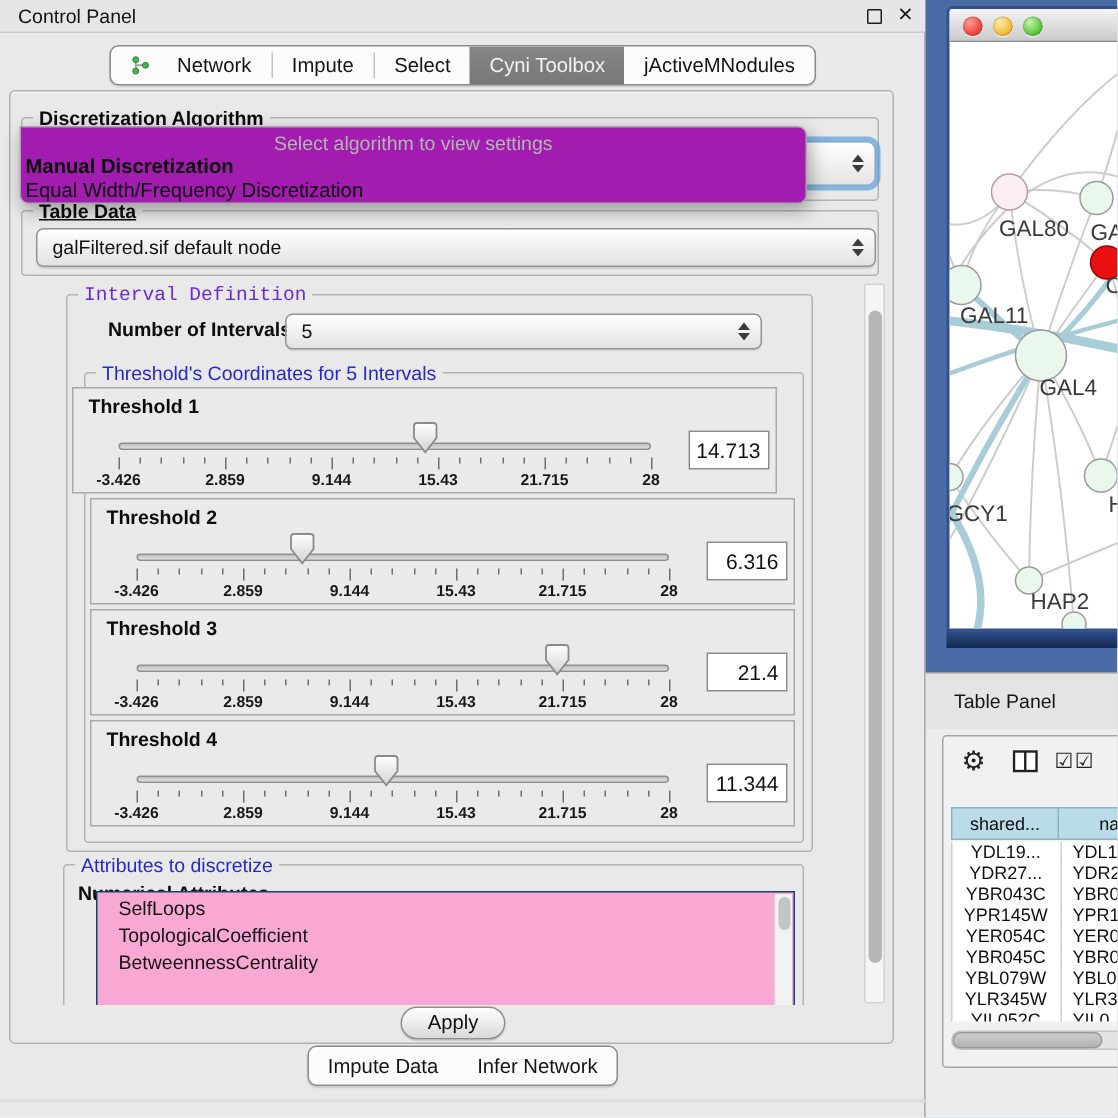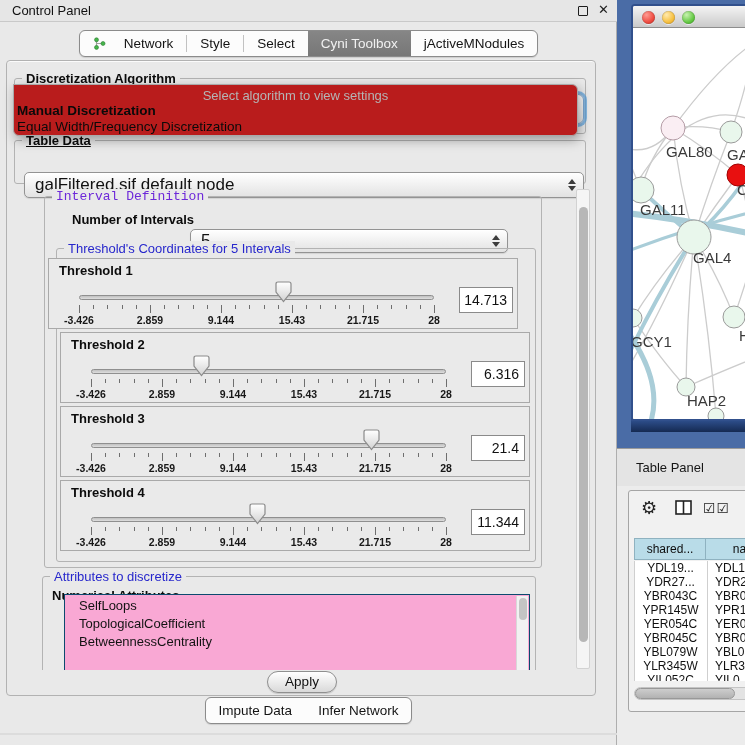--- a/index.html
+++ b/index.html
@@ -28,32 +28,32 @@
   
   .outer-panel { left:6px; top:60px; width:590px; height:636px; border:1px solid #b2b2b2; border-radius:4px;
                  box-shadow:inset 0 1px 0 #fbfbfb; }
   .group { border:1px solid #b3b3b3; border-radius:3px; }
   .gtitle { position:absolute; background:#e9e9e9; padding:0 4px; font-size:13px; white-space:nowrap; }
   .gtitle.bold { font-weight:bold; color:#0c0c0c;text-decoration:underline; }
   .gtitle.green { color:#6d28d9;font-family:Liberation Mono, monospace; }
   .gtitle.blue  { color:#2727cc; }
 
   .combo { border:1px solid #939393; border-radius:5px; background:linear-gradient(#ffffff,#e2e2e2);
-           box-shadow:inset 0 1px 0 #fff,0 1px 1px rgba(0,0,0,.1); font-size:17px; color:#111;margin-top:20px; }
+           box-shadow:inset 0 1px 0 #fff,0 1px 1px rgba(0,0,0,.1); font-size:13px; color:#111; }
   .combo .val { position:absolute; left:10px; top:50%; transform:translateY(-50%); white-space:nowrap; }
   .stepper { position:absolute; right:7px; top:50%; transform:translateY(-50%); width:8px; height:12px; }
   .stepper .up, .stepper .dn { position:absolute; left:0; width:0; height:0; border-left:4px solid transparent; border-right:4px solid transparent; }
   .stepper .up { top:0; border-bottom:5px solid #3c3c3c; }
   .stepper .dn { bottom:0; border-top:5px solid #3c3c3c; }
 
   .algo-combo { left:24px; top:94px; width:560px; height:30px; border:1px solid #7da7d0; border-radius:6px;
                 background:linear-gradient(#fff,#e4e4e4); box-shadow:0 0 0 3px rgba(79,155,219,.65); }
 
   
-  .popup { left:13px; top:84px; width:565px; height:52px; background:#b91c1c; border:1px solid #a9a9a9;
+  .popup { left:13px; top:84px; width:525px; height:52px; background:#a21caf; border:1px solid #a9a9a9;
            border-radius:0 6px 6px 6px; box-shadow:2px 4px 12px rgba(0,0,0,.35); z-index:50; }
   .popup-hint { position:absolute; left:0; top:3px; width:100%; text-align:center; font-size:13px; color:#b5b5b5; }
   .popup-item { position:absolute; left:3px; font-size:13.5px; color:#0a0a0a; white-space:nowrap; }
   .popup-item.b { font-weight:bold; }
 
   
   .viewport { left:14px; top:188px; width:562px; height:482px; overflow:hidden; }
   .vscroll { left:576px; top:189px; width:14px; height:480px; background:#f5f5f5; border:1px solid #d2d2d2; border-radius:2px; }
   .vscroll .thumb { position:absolute; left:2px; top:17px; width:9px; height:435px; background:#b7b7b7; border-radius:5px; }
 
@@ -145,21 +145,21 @@
                 <path d="M3.5 3 V10 M3.5 6.5 H9.5" stroke="#9f9f9f" stroke-width="1.2" fill="none"></path>
                 <circle cx="3.5" cy="2.8" r="2" fill="#45b54a" stroke="#2e7d32" stroke-width="0.6"></circle>
                 <circle cx="3.5" cy="10.4" r="2" fill="#45b54a" stroke="#2e7d32" stroke-width="0.6"></circle>
                 <circle cx="10" cy="6.5" r="2" fill="#45b54a" stroke="#2e7d32" stroke-width="0.6"></circle>
               </svg>
             </span>
             <span>Network</span>
           </div>
           <div class="tsep"></div>
           <div class="tab">
-            <span>Style</span>
+            <span>Impute</span>
           </div>
           <div class="tsep"></div>
           <div class="tab">
             <span>Select</span>
           </div>
           <div class="tab sel">
             <span>Cyni Toolbox</span>
           </div>
           <div class="tab">
             <span>jActiveMNodules</span>

